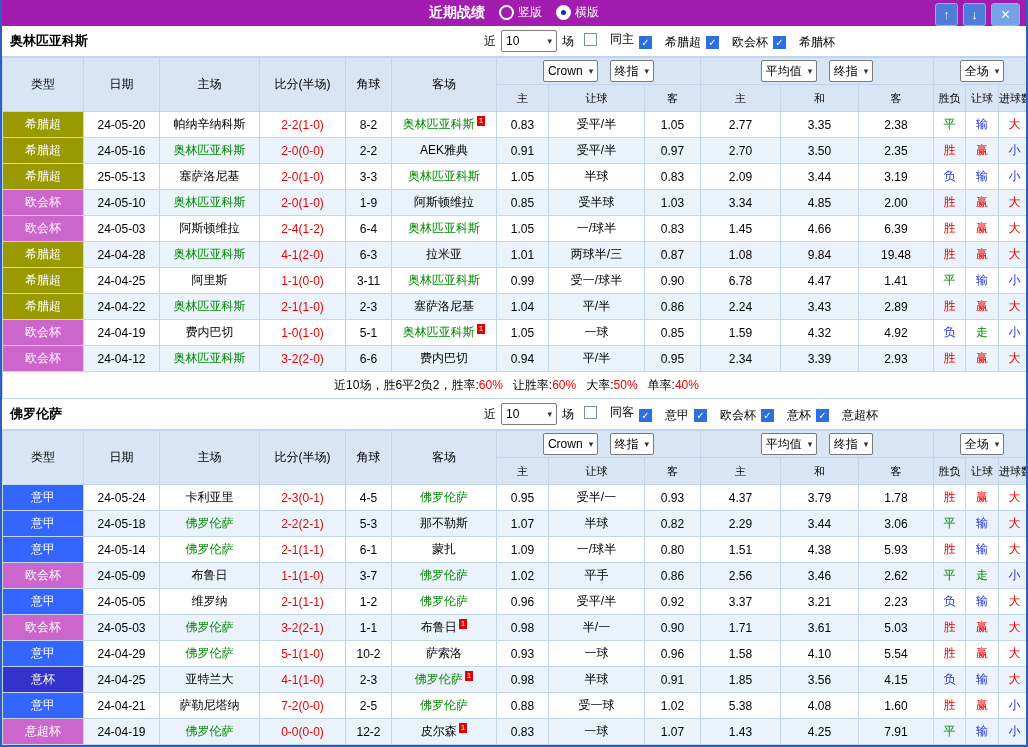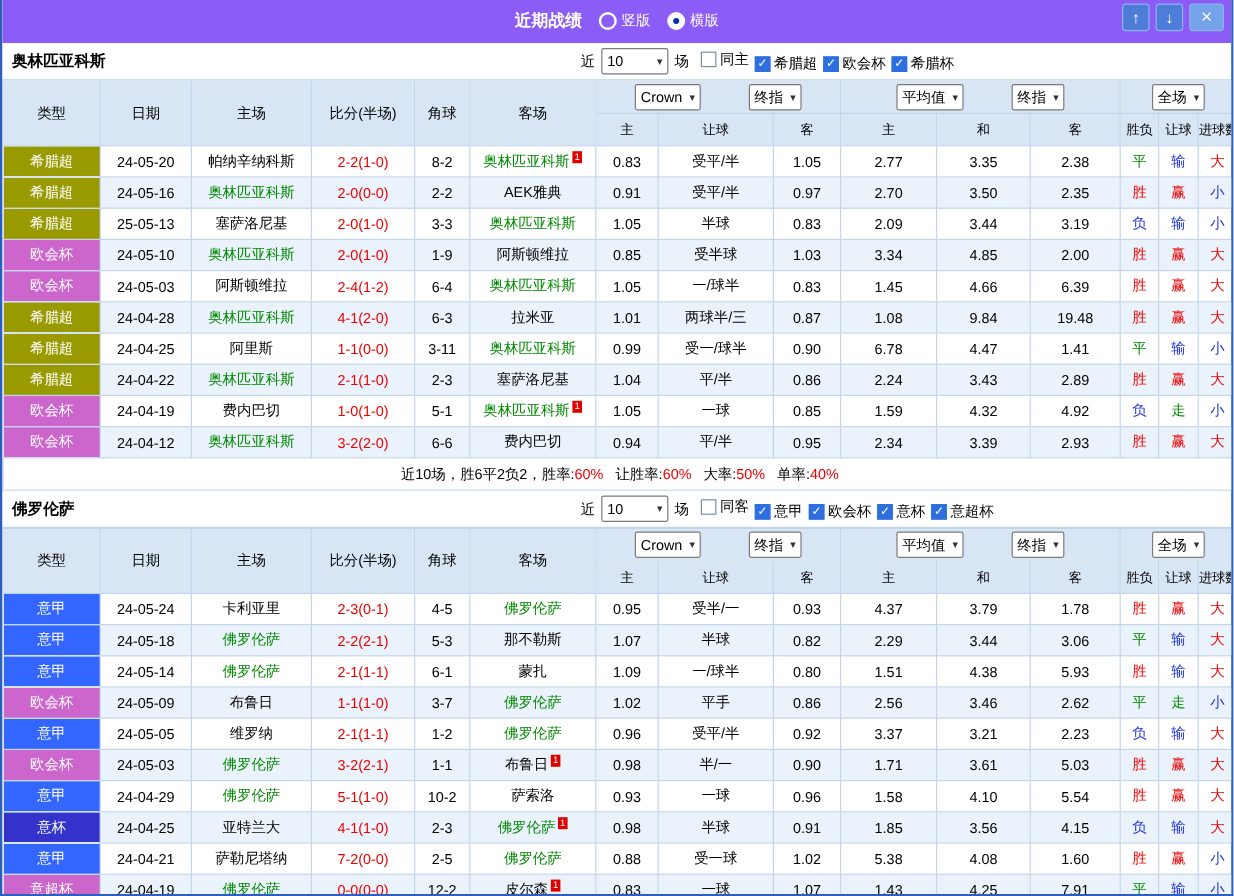--- a/index.html
+++ b/index.html
@@ -1,49 +1,49 @@
 <!DOCTYPE html>
 <html><head>
 <meta charset="utf-8">
 <style>
   html,body{margin:0;padding:0;}
   body{width:1028px;font-family:"Liberation Sans","DejaVu Sans",sans-serif;font-size:12px;color:#000;background:#fff;}
   .page{width:1028px;height:747px;box-sizing:border-box;border:2px solid #2E5FBF;border-top:none;overflow:hidden;background:#fff;}
 
   
-  .topbar{height:36px;background:#8b5cf6;display:flex;align-items:center;position:relative;color:#fff;}
+  .topbar{height:26px;background:#a21caf;display:flex;align-items:center;position:relative;color:#fff;}
   .topbar-center{flex:1;display:flex;justify-content:center;align-items:center;}
   .title{font-weight:bold;font-size:14px;}
   .radio-item{display:inline-flex;align-items:center;gap:4px;margin-left:14px;cursor:pointer;}
   .radio{width:11px;height:11px;border-radius:50%;border:2px solid #fff;background:transparent;display:inline-block;position:relative;box-sizing:content-box;}
   .radio.on{background:#fff;}
   .radio.on::after{content:"";position:absolute;left:3px;top:3px;width:5px;height:5px;border-radius:50%;background:#0a2fb0;}
   .topbar-buttons{position:absolute;right:6px;top:3px;display:flex;gap:5px;}
   .tbtn{width:21px;height:21px;background:#4D7DD8;border:1px solid #8FB2EE;border-radius:3px;color:#fff;display:flex;align-items:center;justify-content:center;font-size:13px;cursor:pointer;}
   .tbtn.close{background:#74A3EA;width:27px;font-size:16px;}
 
   
   .section-head{height:30px;position:relative;display:flex;align-items:center;background:#fff;border-bottom:1px solid #C2D5EA;}
   .team-name{font-weight:bold;font-size:13px;margin-left:8px;}
   .filters{position:absolute;left:482px;display:flex;align-items:center;gap:5px;}
-  .cb{display:inline-flex;align-items:center;gap:3px;margin-left:5px;cursor:pointer;}
+  .cb{display:inline-flex;align-items:center;gap:13px;margin-left:5px;cursor:pointer;}
   .cbbox{width:13px;height:13px;border:1px solid #7a8fa6;background:#fff;display:inline-flex;align-items:center;justify-content:center;font-size:10px;color:#fff;box-sizing:border-box;}
   .cbbox.on{background:#2D6FDE;border-color:#2D6FDE;}
 
   
   .select{display:inline-flex;align-items:center;background:#fff;border:1px solid #7b7b7b;border-radius:2px;height:20px;padding:0 4px;gap:6px;cursor:pointer;font-size:12px;color:#000;vertical-align:middle;}
   .count-select{width:46px;justify-content:space-between;}
   .sel-arrow{font-size:9px;color:#333;}
 
   
   table{width:100%;border-collapse:collapse;table-layout:fixed;}
   th,td{border:1px solid #C2D5EA;text-align:center;height:25px;padding:0;overflow:hidden;white-space:nowrap;font-weight:normal;}
   thead th{background:#D7E5F5;height:26px;}
   thead .h2 th{font-size:11px;}
-  .sel-cell .select{margin:0 18px;}
+  .sel-cell .select{margin:0 4px;}
   tbody tr.alt td{background:#EAF2FB;}
   td.type{color:#fff;}
   .focus{color:#008800;}
   td.score{color:#EE0000;}
   .team-link{cursor:pointer;}
   .redcard{display:inline-block;background:#E00000;color:#fff;font-size:8px;line-height:10px;padding:0 2px;margin-left:2px;vertical-align:super;}
   td.summary{height:26px;background:#fff;}
   .summary .stat ~ .stat{margin-left:10px;}
   .summary .red{color:#EE0000;}
 </style>

